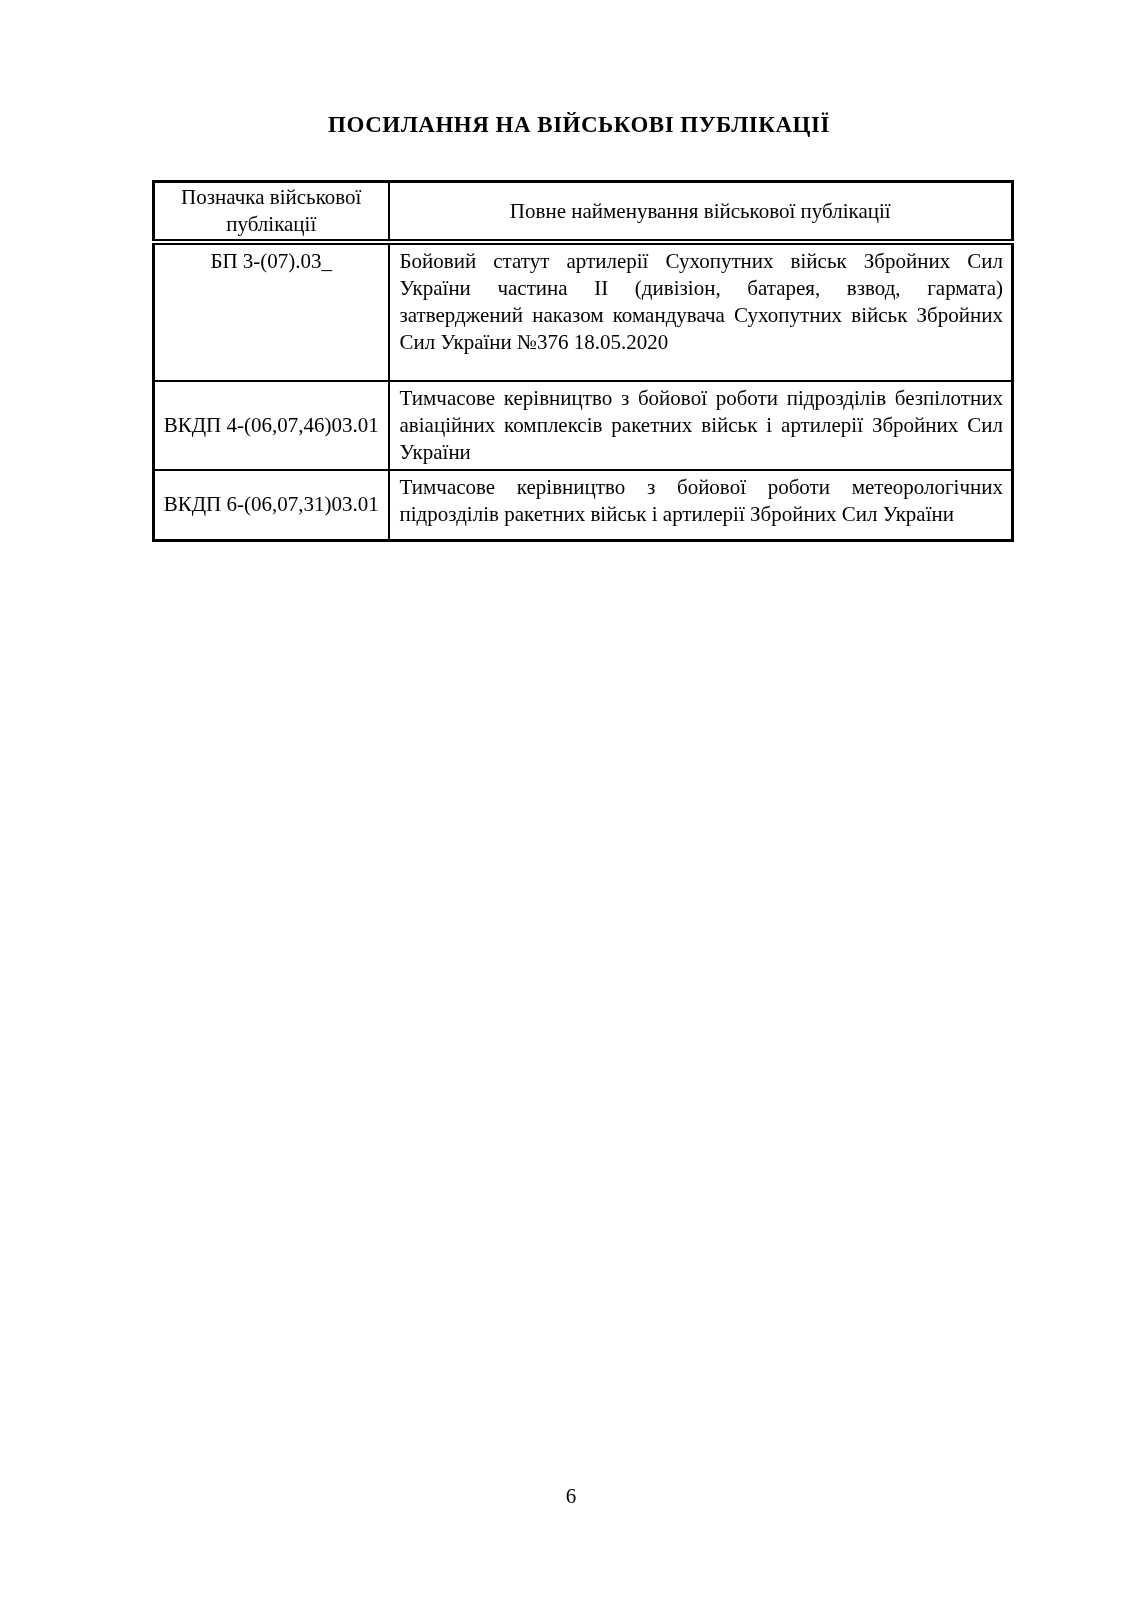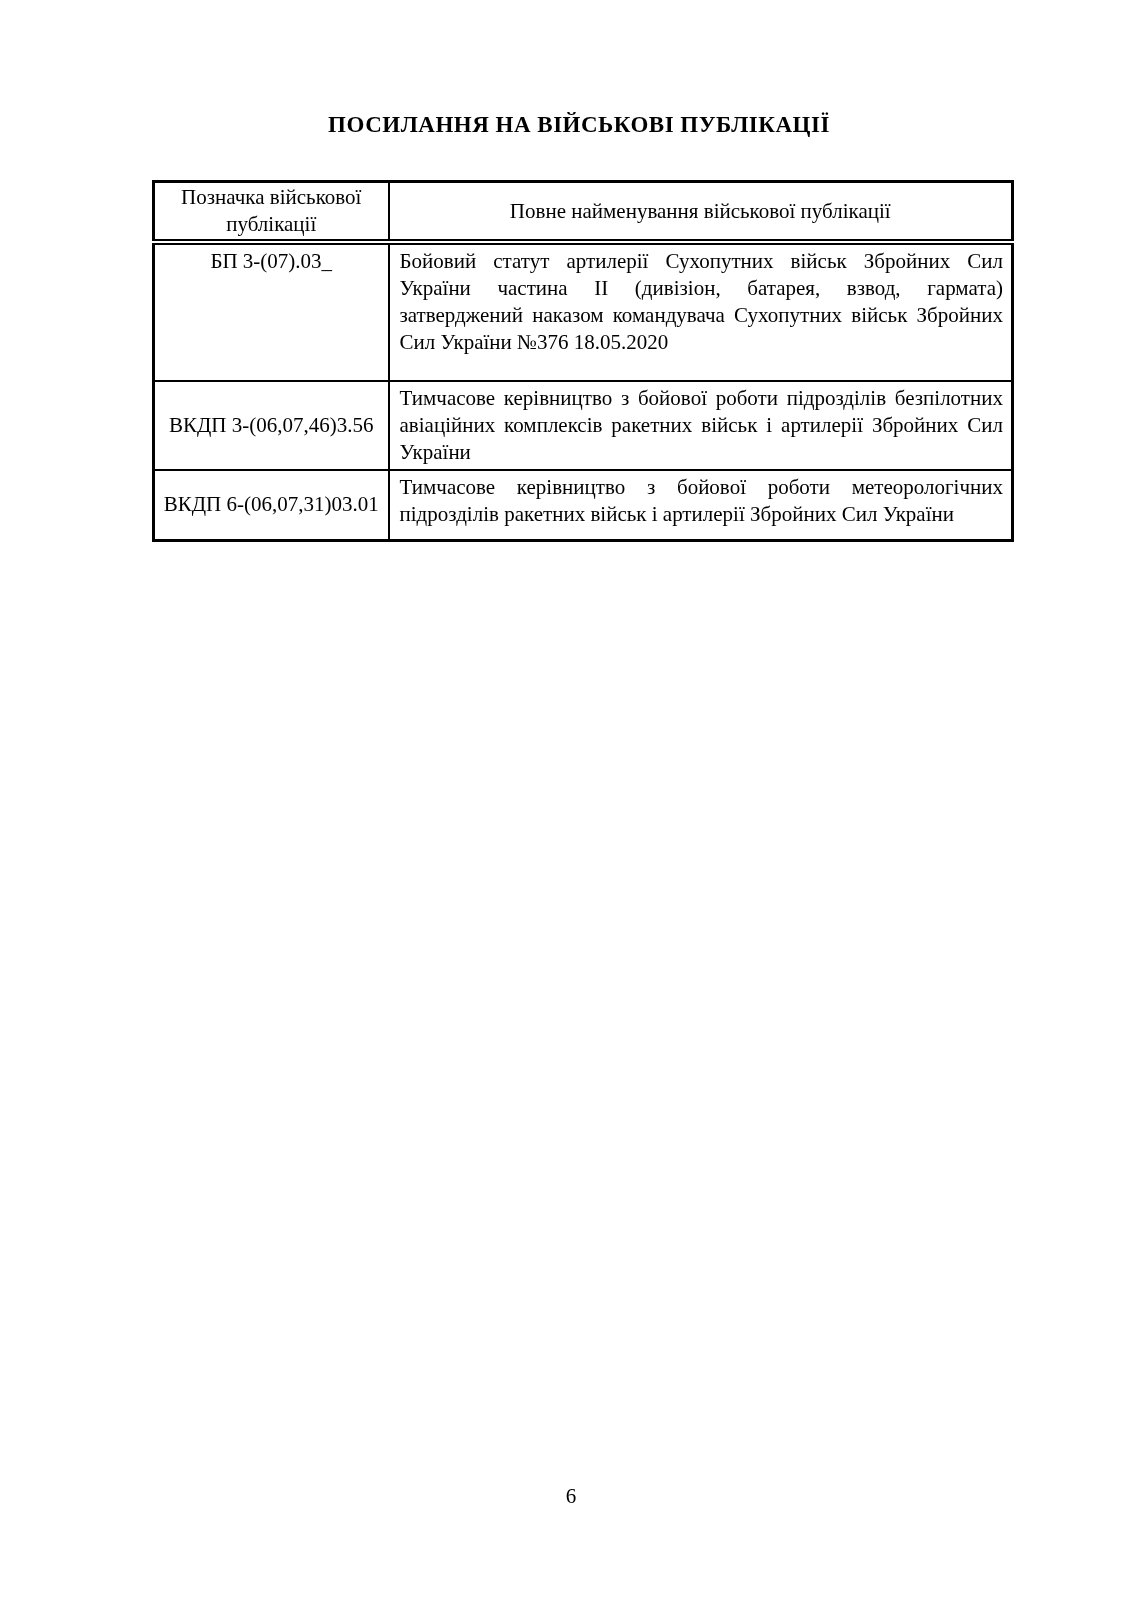--- a/index.html
+++ b/index.html
@@ -86,21 +86,21 @@
         <th>Позначка військової публікації</th>
         <th>Повне найменування військової публікації</th>
       </tr>
     </thead>
     <tbody>
       <tr class="row-1">
         <td class="designation va-top">БП 3-(07).03_</td>
         <td class="fullname">Бойовий статут артилерії Сухопутних військ Збройних Сил України частина II (дивізіон, батарея, взвод, гармата) затверджений наказом командувача Сухопутних військ Збройних Сил України №376 18.05.2020</td>
       </tr>
       <tr class="row-2">
-        <td class="designation va-mid">ВКДП 3-(06,07,46)3.56</td>
+        <td class="designation va-mid">ВКДП 4-(06,07,46)03.01</td>
         <td class="fullname">Тимчасове керівництво з бойової роботи підрозділів безпілотних авіаційних комплексів ракетних військ і артилерії Збройних Сил України</td>
       </tr>
       <tr class="row-3">
         <td class="designation va-mid">ВКДП 6-(06,07,31)03.01</td>
         <td class="fullname">Тимчасове керівництво з бойової роботи метеорологічних підрозділів ракетних військ і артилерії Збройних Сил України</td>
       </tr>
     </tbody>
   </table>
 
   <div class="page-number">6</div>

